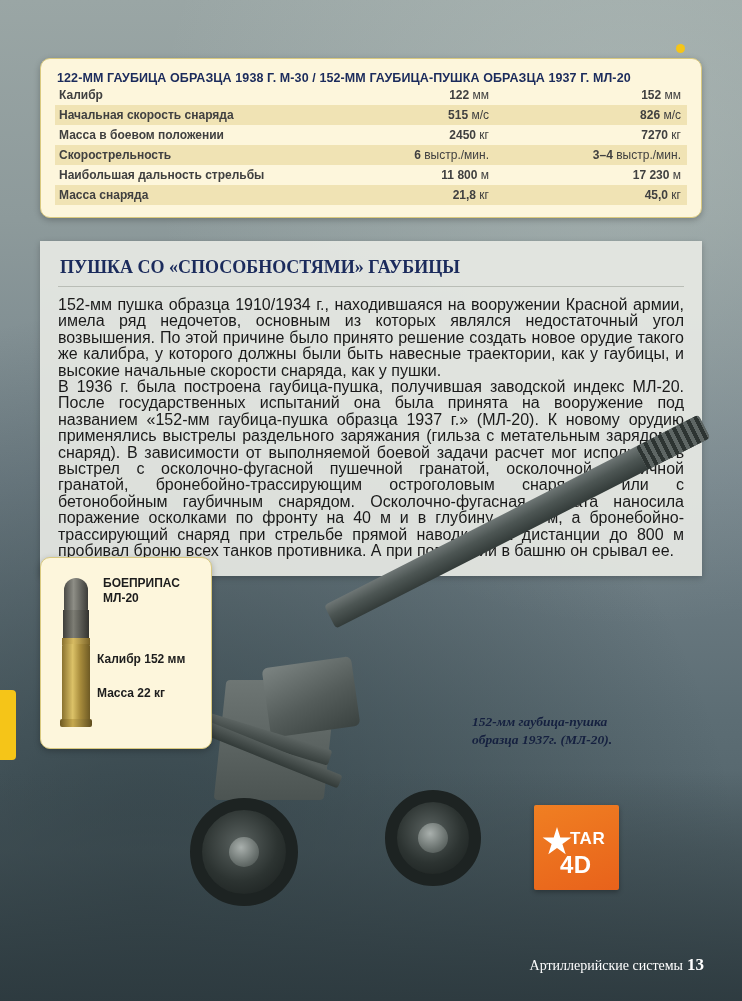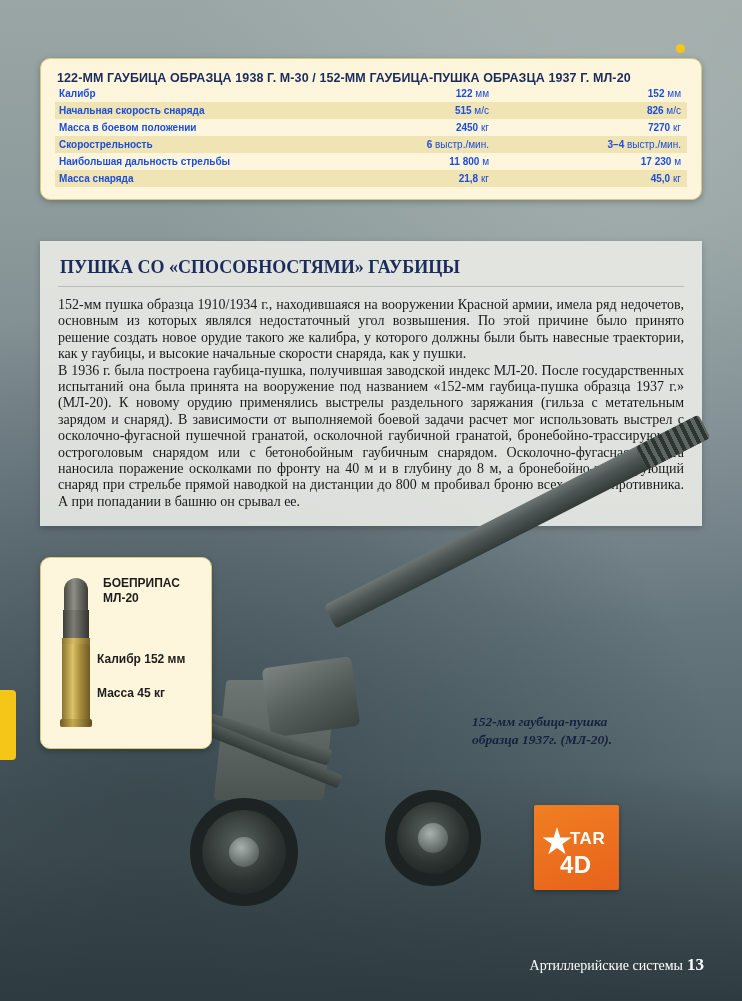--- a/index.html
+++ b/index.html
@@ -54,22 +54,22 @@
     font-size: 12.5px;
     font-weight: bold;
     letter-spacing: 0.1px;
     padding-left: 2px;
   }
   .specs-table {
     width: 100%;
     border-collapse: collapse;
   }
   .specs-table tr td {
-    font-size: 10px;
-    color: #1d4ed8;
+    font-size: 12px;
+    color: #404040;
     padding: 3px 2px;
     vertical-align: middle;
   }
   .specs-table tr.alt td {
     background: #f0e3b4;
   }
   .specs-table td.label {
     font-weight: bold;
     text-align: left;
     padding-left: 4px;
@@ -113,25 +113,24 @@
     font-weight: bold;
     margin: 2px 0 4px 2px;
   }
   .rule {
     height: 1px;
     background: #b9bdb6;
     margin: 8px 0 10px 0;
   }
   .article-body p {
     margin: 0 0 0 0;
-    font-size: 14px;
+    font-size: 16px;
     line-height: 16.4px;
     color: #1a1a1a;
     text-align: justify;
-    font-family: Liberation Serif, serif;
   }
   .article-body p + p { margin-top: 0px; }
 
   
   .ammo-card {
     position: absolute;
     left: 40px;
     top: 557px;
     width: 172px;
     height: 192px;
@@ -487,21 +486,21 @@
       <div class="body-top"></div>
       <div class="band"></div>
       <div class="case"></div>
       <div class="rim"></div>
     </div>
     <div class="ammo-heading">
       <span>БОЕПРИПАС</span><br>
       <span>МЛ-20</span>
     </div>
     <div class="ammo-stat s1">Калибр 152 мм</div>
-    <div class="ammo-stat s2">Масса 45 кг</div>
+    <div class="ammo-stat s2">Масса 22 кг</div>
   </div>
 
   <div class="caption">
     <span>152-мм гаубица-пушка</span><br>
     <span>образца 1937г. (МЛ-20).</span>
   </div>
 
   <div class="logo">
     <div class="star"></div>
     <div class="txt-tar">TAR</div>

